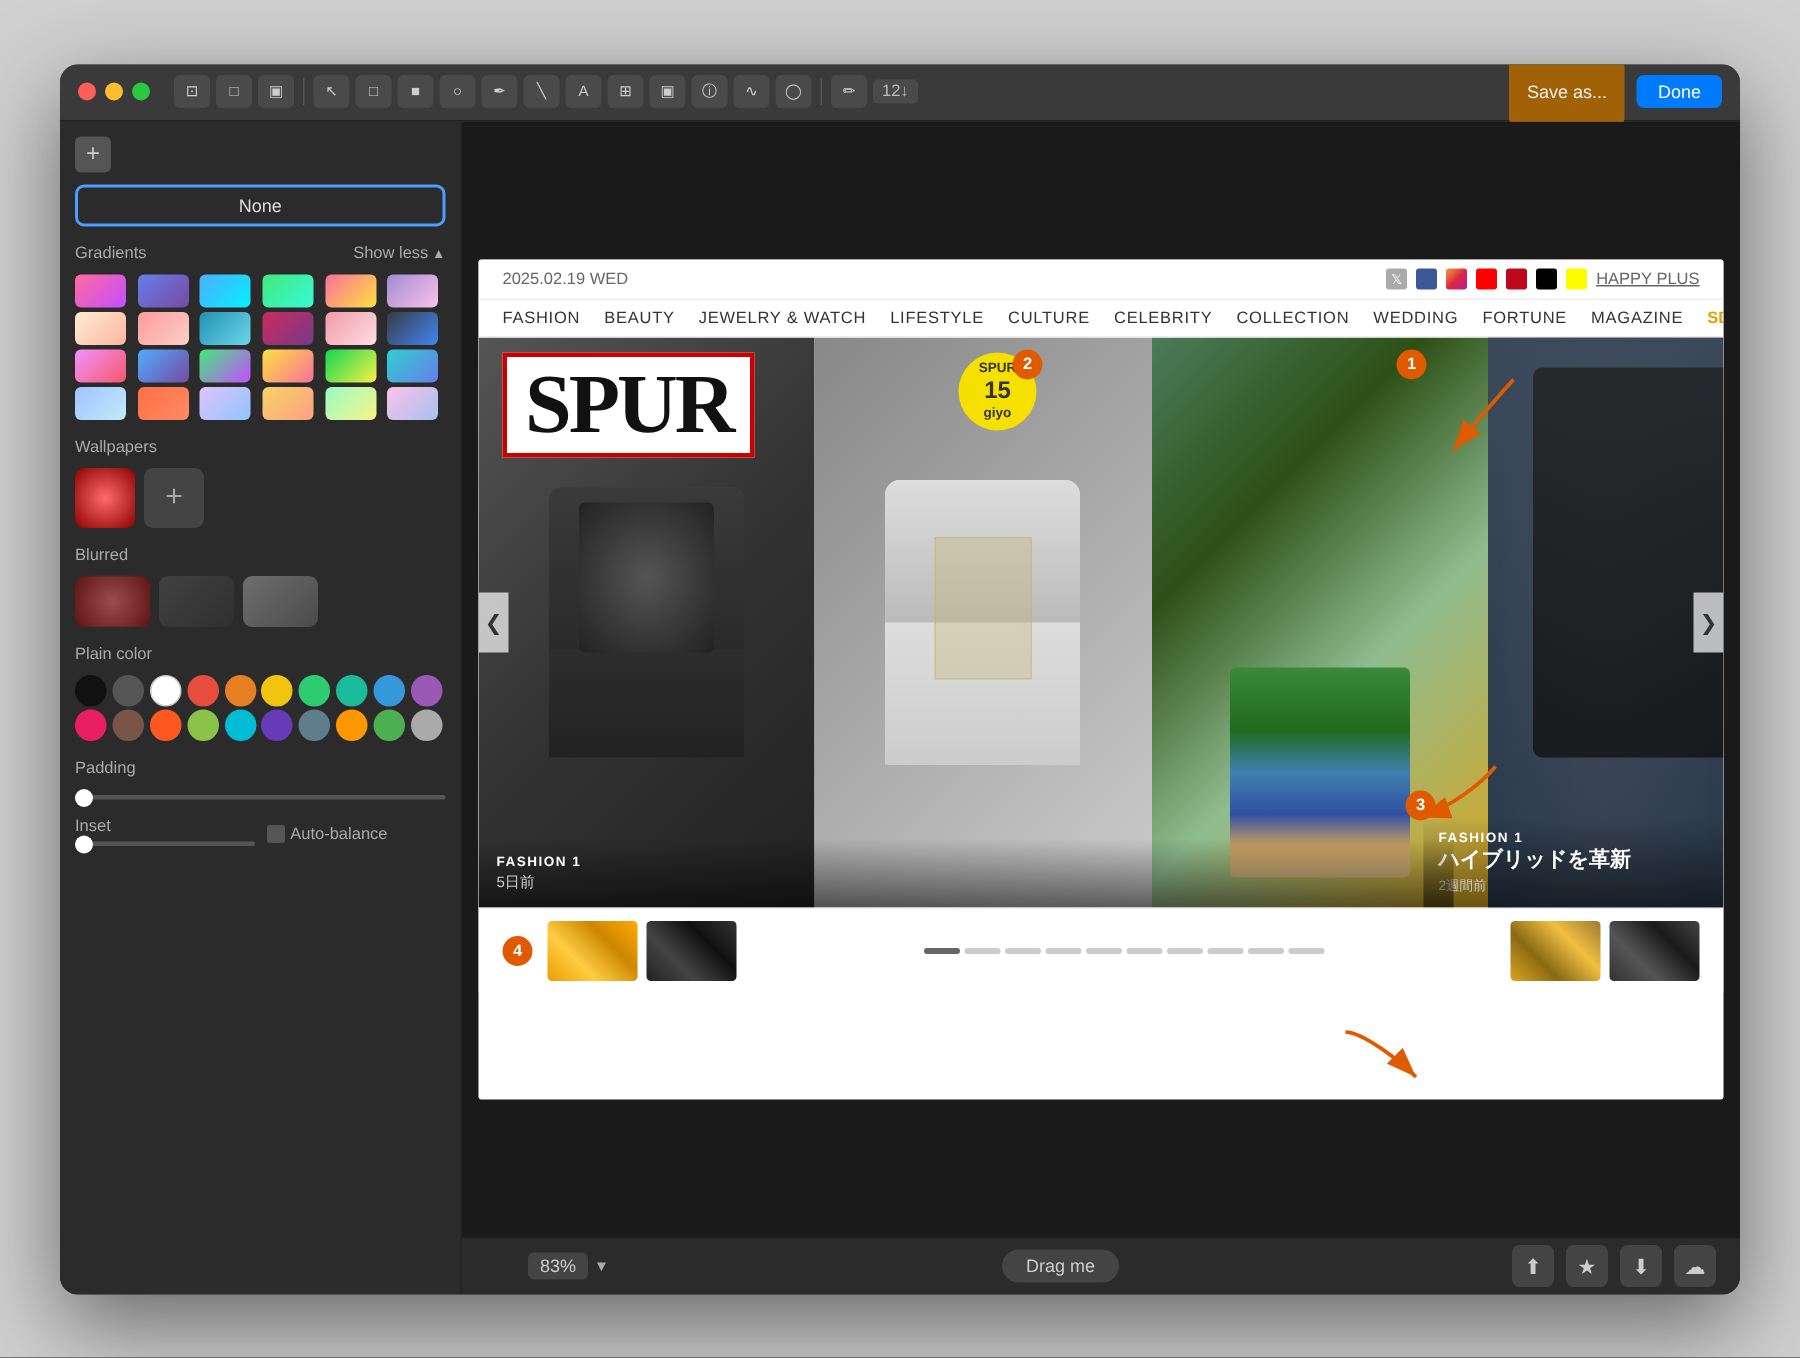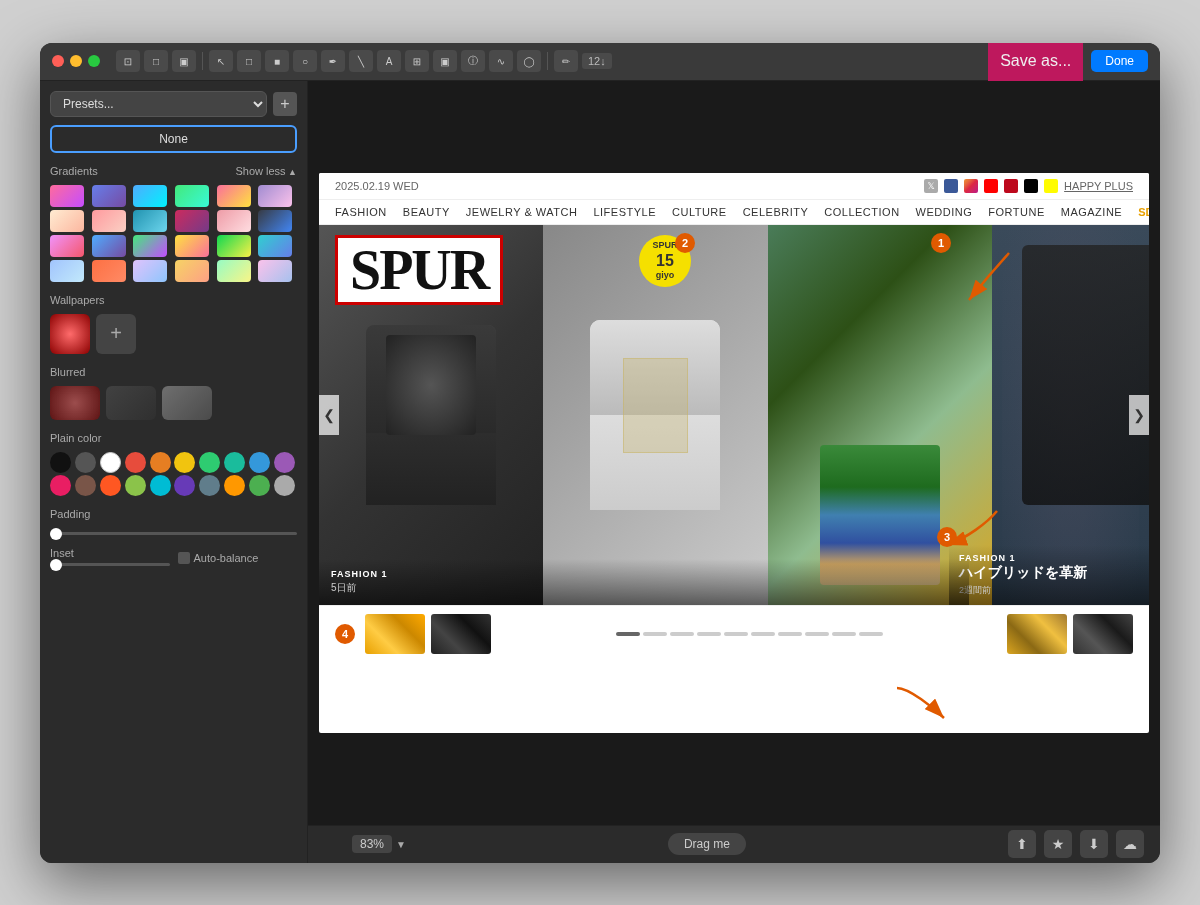--- a/index.html
+++ b/index.html
@@ -67,26 +67,26 @@
     }
     .tb-sep { width: 1px; height: 18px; background: #555; margin: 0 2px; }
     .tb-text { color: #bbb; font-size: 11px; padding: 2px 6px; background: #4a4a4a; border-radius: 3px; }
 
     .titlebar-right {
       display: flex;
       align-items: center;
       gap: 8px;
     }
     .btn-saveas {
-      background: #be185d;
+      background: #a16207;
       color: #eee;
       border: none;
       border-radius: 5px;
       padding: 16px 12px;
-      font-size: 16px;
+      font-size: 12px;
       cursor: pointer;
     }
     .btn-done {
       background: #007aff;
       color: #fff;
       border: none;
       border-radius: 5px;
       padding: 4px 14px;
       font-size: 12px;
       cursor: pointer;
@@ -599,23 +599,20 @@
       <button class="btn-saveas">Save as...</button>
       <button class="btn-done">Done</button>
     </div>
   </div>
 
   <div class="main-area">
 
     <div class="sidebar">
 
       <div class="sidebar-header">
-        <select class="presets-dropdown">
-          <option>Presets...</option>
-        </select>
         <div class="add-btn">+</div>
       </div>
 
       <div class="none-btn">None</div>
 
       <div class="section-label">
         <span>Gradients</span>
         <span class="show-less">Show less</span>
       </div>
       <div class="gradient-grid">

